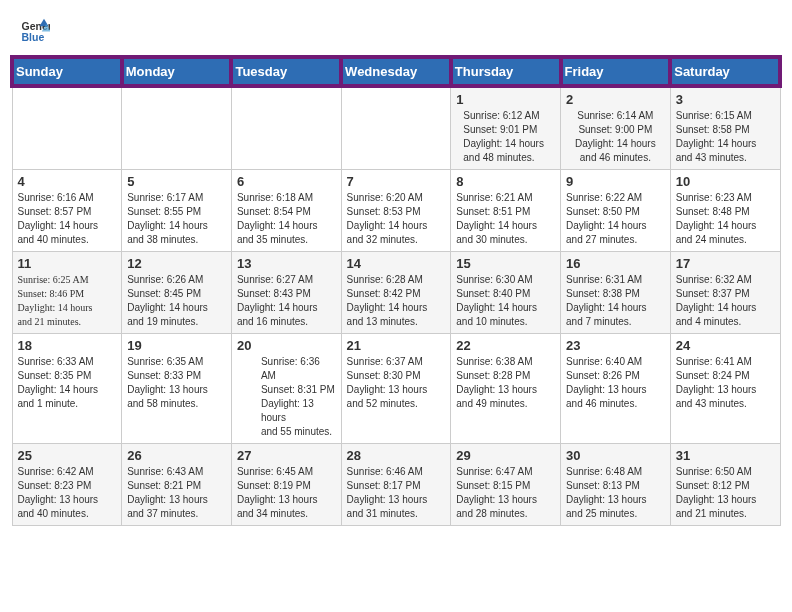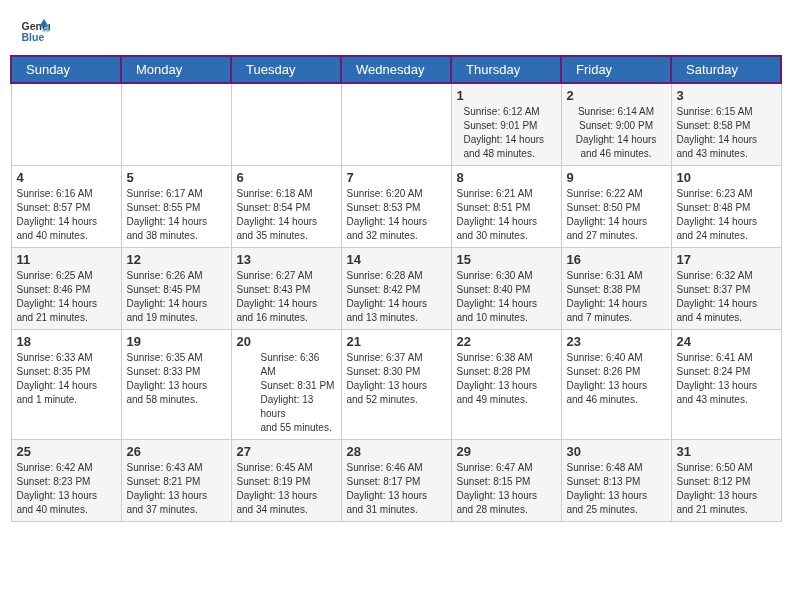--- a/index.html
+++ b/index.html
@@ -11,21 +11,21 @@
     .logo-text { display: flex; flex-direction: column; }
     .logo-general { font-size: 18px; font-weight: bold; color: #333; }
     .logo-blue { font-size: 18px; font-weight: bold; color: #2e6db4; }
     .logo-icon { width: 30px; height: 30px; margin-right: 2px; }
     
     .title-area { text-align: right; }
     .month-year { font-size: 36px; color: #333; font-weight: normal; }
     .location { font-size: 16px; color: #555; }
     
     .calendar { margin: 0 10px 10px 10px; border-collapse: collapse; width: calc(100% - 20px); }
-    .calendar th { background: #2e6db4; color: white; text-align: left; padding: 5px 14px; font-size: 13px; font-weight: normal; border: 2px solid #701a75; }
+    .calendar th { background: #2e6db4; color: white; text-align: left; padding: 5px 2px; font-size: 13px; font-weight: bold; border: 4px solid #701a75; }
     .calendar td { border: 1px solid #ccc; vertical-align: top; padding: 4px 5px; font-size: 10px; color: #333; background: #fff; width: 14.28%; height: 80px; }
     .calendar tr:nth-child(odd) td { background: #f5f5f5; }
     .calendar tr:nth-child(even) td { background: #fff; }
     .date-num { font-size: 13px; font-weight: bold; color: #333; display: block; margin-bottom: 2px; }
     .cell-info { font-size: 10px; line-height: 1.4; color: #333; }
     .empty { background: #fff !important; }
   </style>
 </head>
 <body>
 
@@ -135,21 +135,21 @@
           <span class="date-num">10</span>
           <div class="cell-info" style="white-space: pre-line;">Sunrise: 6:23 AM
 Sunset: 8:48 PM
 Daylight: 14 hours
 and 24 minutes.</div>
         </td>
       </tr>
       <tr>
         <td>
           <span class="date-num">11</span>
-          <div class="cell-info" style="white-space: pre-line;">Sunrise: 6:25 AM
+          <div class="cell-info" style="white-space: pre-line; font-family: Liberation Serif, serif;">Sunrise: 6:25 AM
 Sunset: 8:46 PM
 Daylight: 14 hours
 and 21 minutes.</div>
         </td>
         <td>
           <span class="date-num">12</span>
           <div class="cell-info" style="white-space: pre-line;">Sunrise: 6:26 AM
 Sunset: 8:45 PM
 Daylight: 14 hours
 and 19 minutes.</div>

